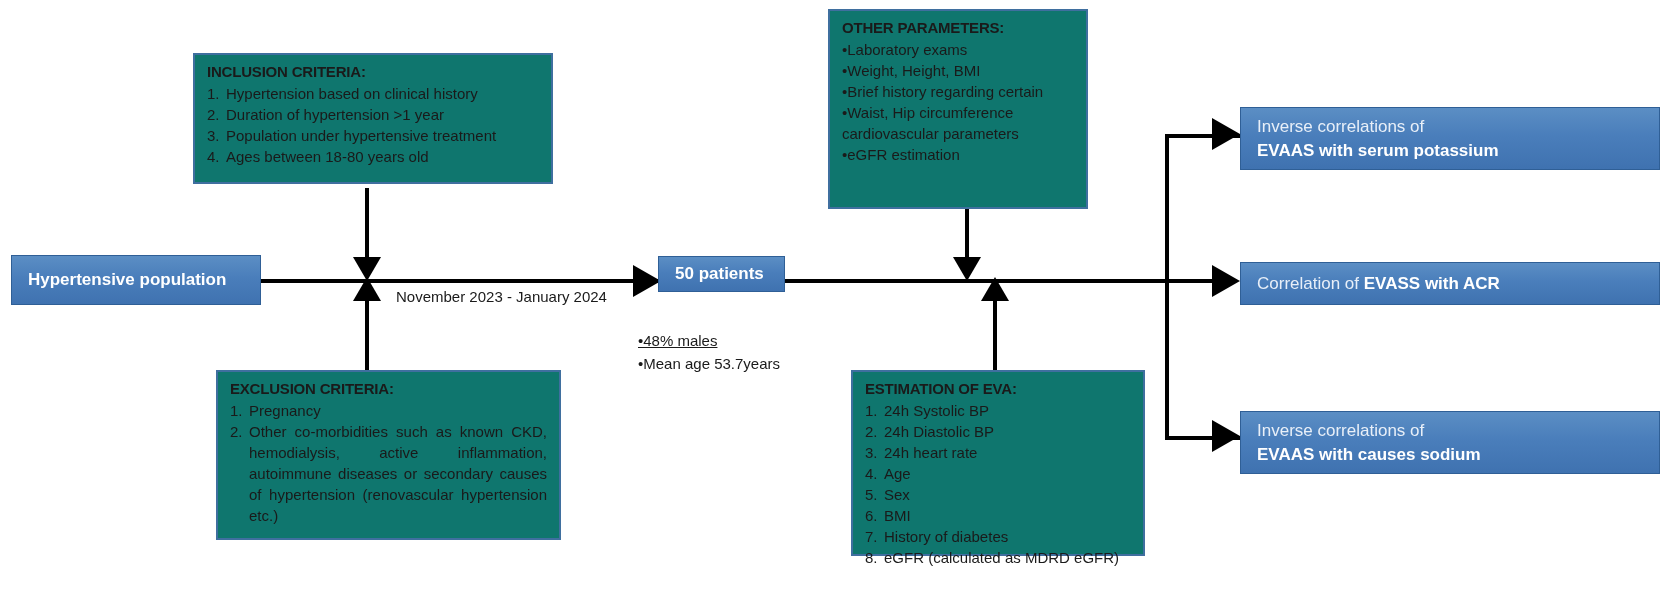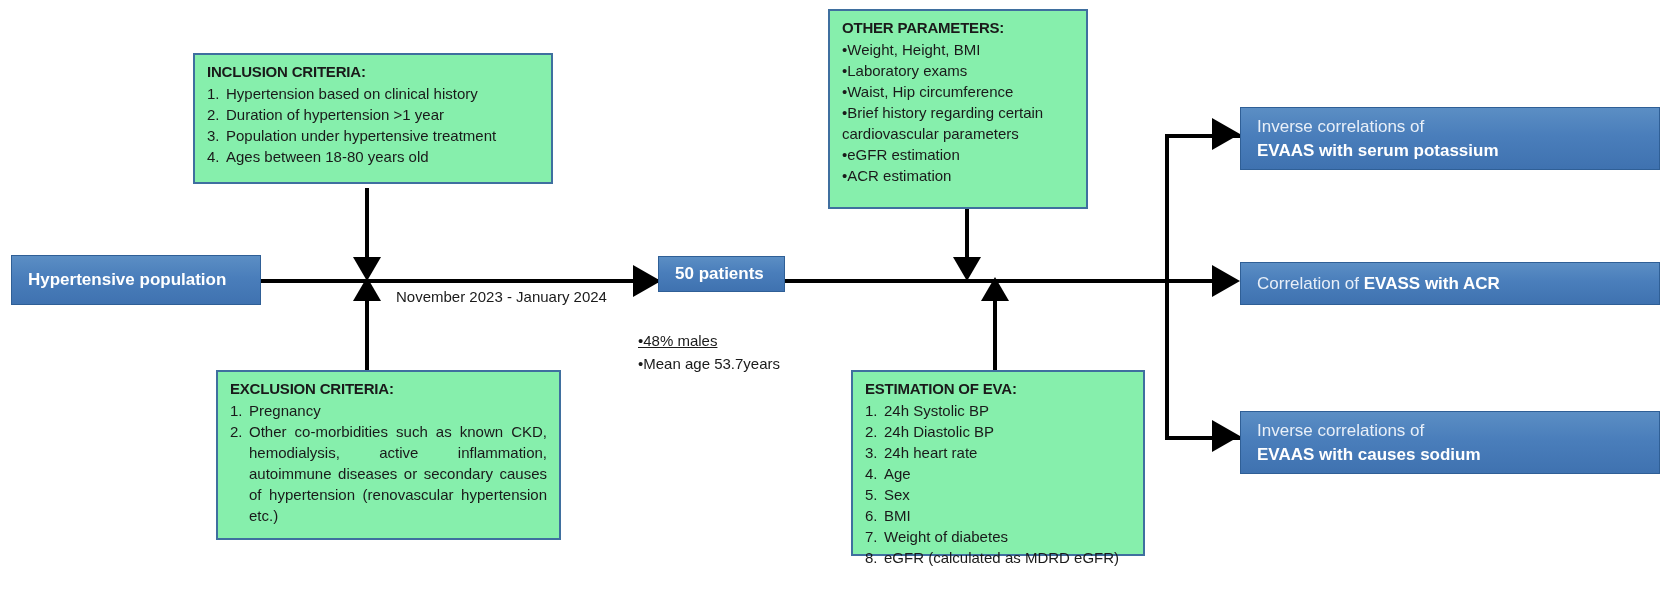--- a/index.html
+++ b/index.html
@@ -1,21 +1,21 @@
 <!DOCTYPE html>
 <html><head>
 <meta charset="utf-8">
 <style>
   html,body{margin:0;padding:0;background:#ffffff;}
   body{width:1664px;height:615px;position:relative;overflow:hidden;
        font-family:"Liberation Sans", sans-serif;color:#1a1a1a;}
   .stage{position:absolute;left:0;top:0;width:1664px;height:615px;}
 
   
-  .wbox{position:absolute;background:#86efac;border:2px solid #3f6f9f;
+  .wbox{position:absolute;background:#0f766e;border:2px solid #3f6f9f;
         box-sizing:border-box;padding:8px 12px 6px 12px;}
   .wbox .hd{font-weight:bold;font-size:15px;letter-spacing:-0.2px;margin-bottom:3px;}
   .wbox .li{font-size:15px;line-height:21px;display:flex;}
   .wbox .li .num{width:19px;flex:0 0 19px;}
   .wbox .li .txt{flex:1 1 auto;}
   .wbox .li.just .txt{text-align:justify;}
   .wbox .bl{font-size:15px;line-height:21px;}
 
   
   .bbox{position:absolute;box-sizing:border-box;
@@ -106,27 +106,26 @@
 
   <div class="bbox" style="left:658px;top:256px;width:127px;height:36px;">
     <b>50 patients</b>
   </div>
 
   <div class="lbl" style="left:638px;top:332px;text-decoration:underline;">•48% males</div>
   <div class="lbl" style="left:638px;top:355px;">•Mean age 53.7years</div>
 
   <div class="wbox" style="left:828px;top:9px;width:260px;height:200px;">
     <div class="hd">OTHER PARAMETERS:</div>
+    <div class="bl">•Laboratory exams</div>
     <div class="bl">•Weight, Height, BMI</div>
-    <div class="bl">•Laboratory exams</div>
+    <div class="bl">•Brief history regarding certain</div>
     <div class="bl">•Waist, Hip circumference</div>
-    <div class="bl">•Brief history regarding certain</div>
     <div class="bl">cardiovascular parameters</div>
     <div class="bl">•eGFR estimation</div>
-    <div class="bl">•ACR estimation</div>
   </div>
 
   <div class="wbox" style="left:851px;top:370px;width:294px;height:186px;">
     <div class="hd">ESTIMATION OF EVA:</div>
     <div class="li">
       <span class="num">1.</span>
       <span class="txt">24h Systolic BP</span>
     </div>
     <div class="li">
       <span class="num">2.</span>
@@ -143,21 +142,21 @@
     <div class="li">
       <span class="num">5.</span>
       <span class="txt">Sex</span>
     </div>
     <div class="li">
       <span class="num">6.</span>
       <span class="txt">BMI</span>
     </div>
     <div class="li">
       <span class="num">7.</span>
-      <span class="txt">Weight of diabetes</span>
+      <span class="txt">History of diabetes</span>
     </div>
     <div class="li">
       <span class="num">8.</span>
       <span class="txt">eGFR (calculated as MDRD eGFR)</span>
     </div>
   </div>
 
   <div class="bbox" style="left:1240px;top:107px;width:420px;height:63px;">
     <div>
       <div class="soft">Inverse correlations of</div>

